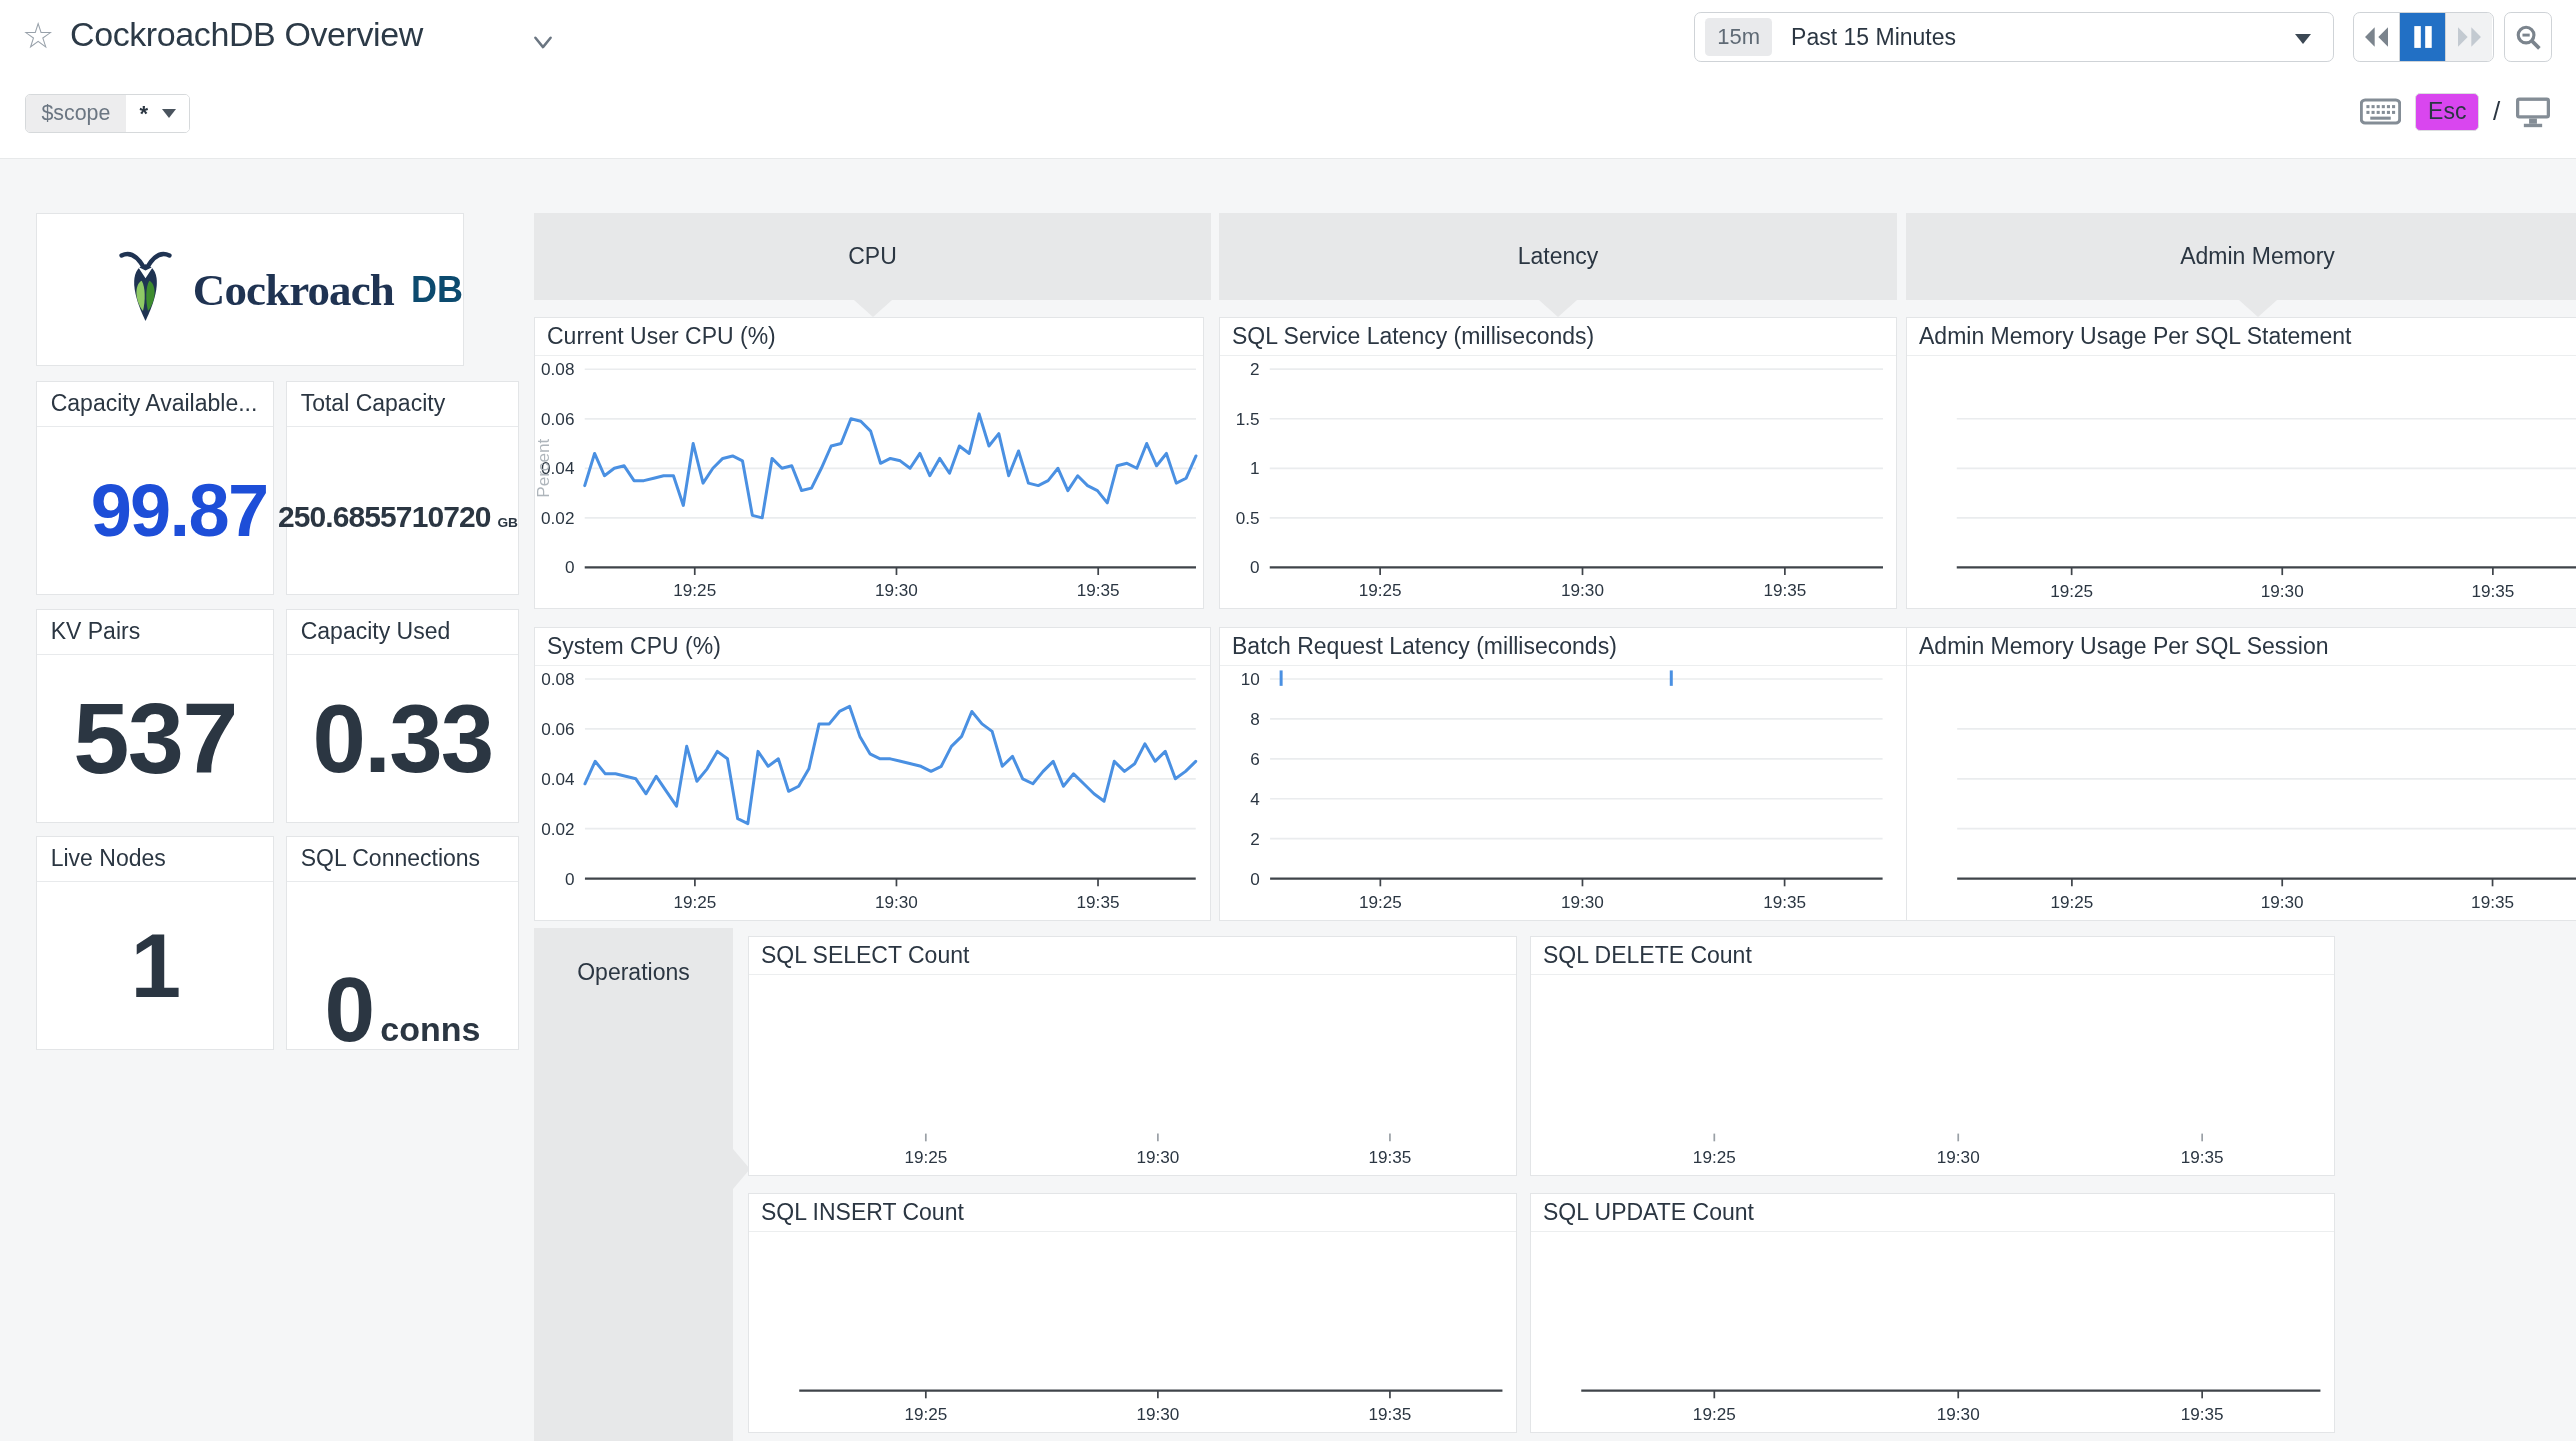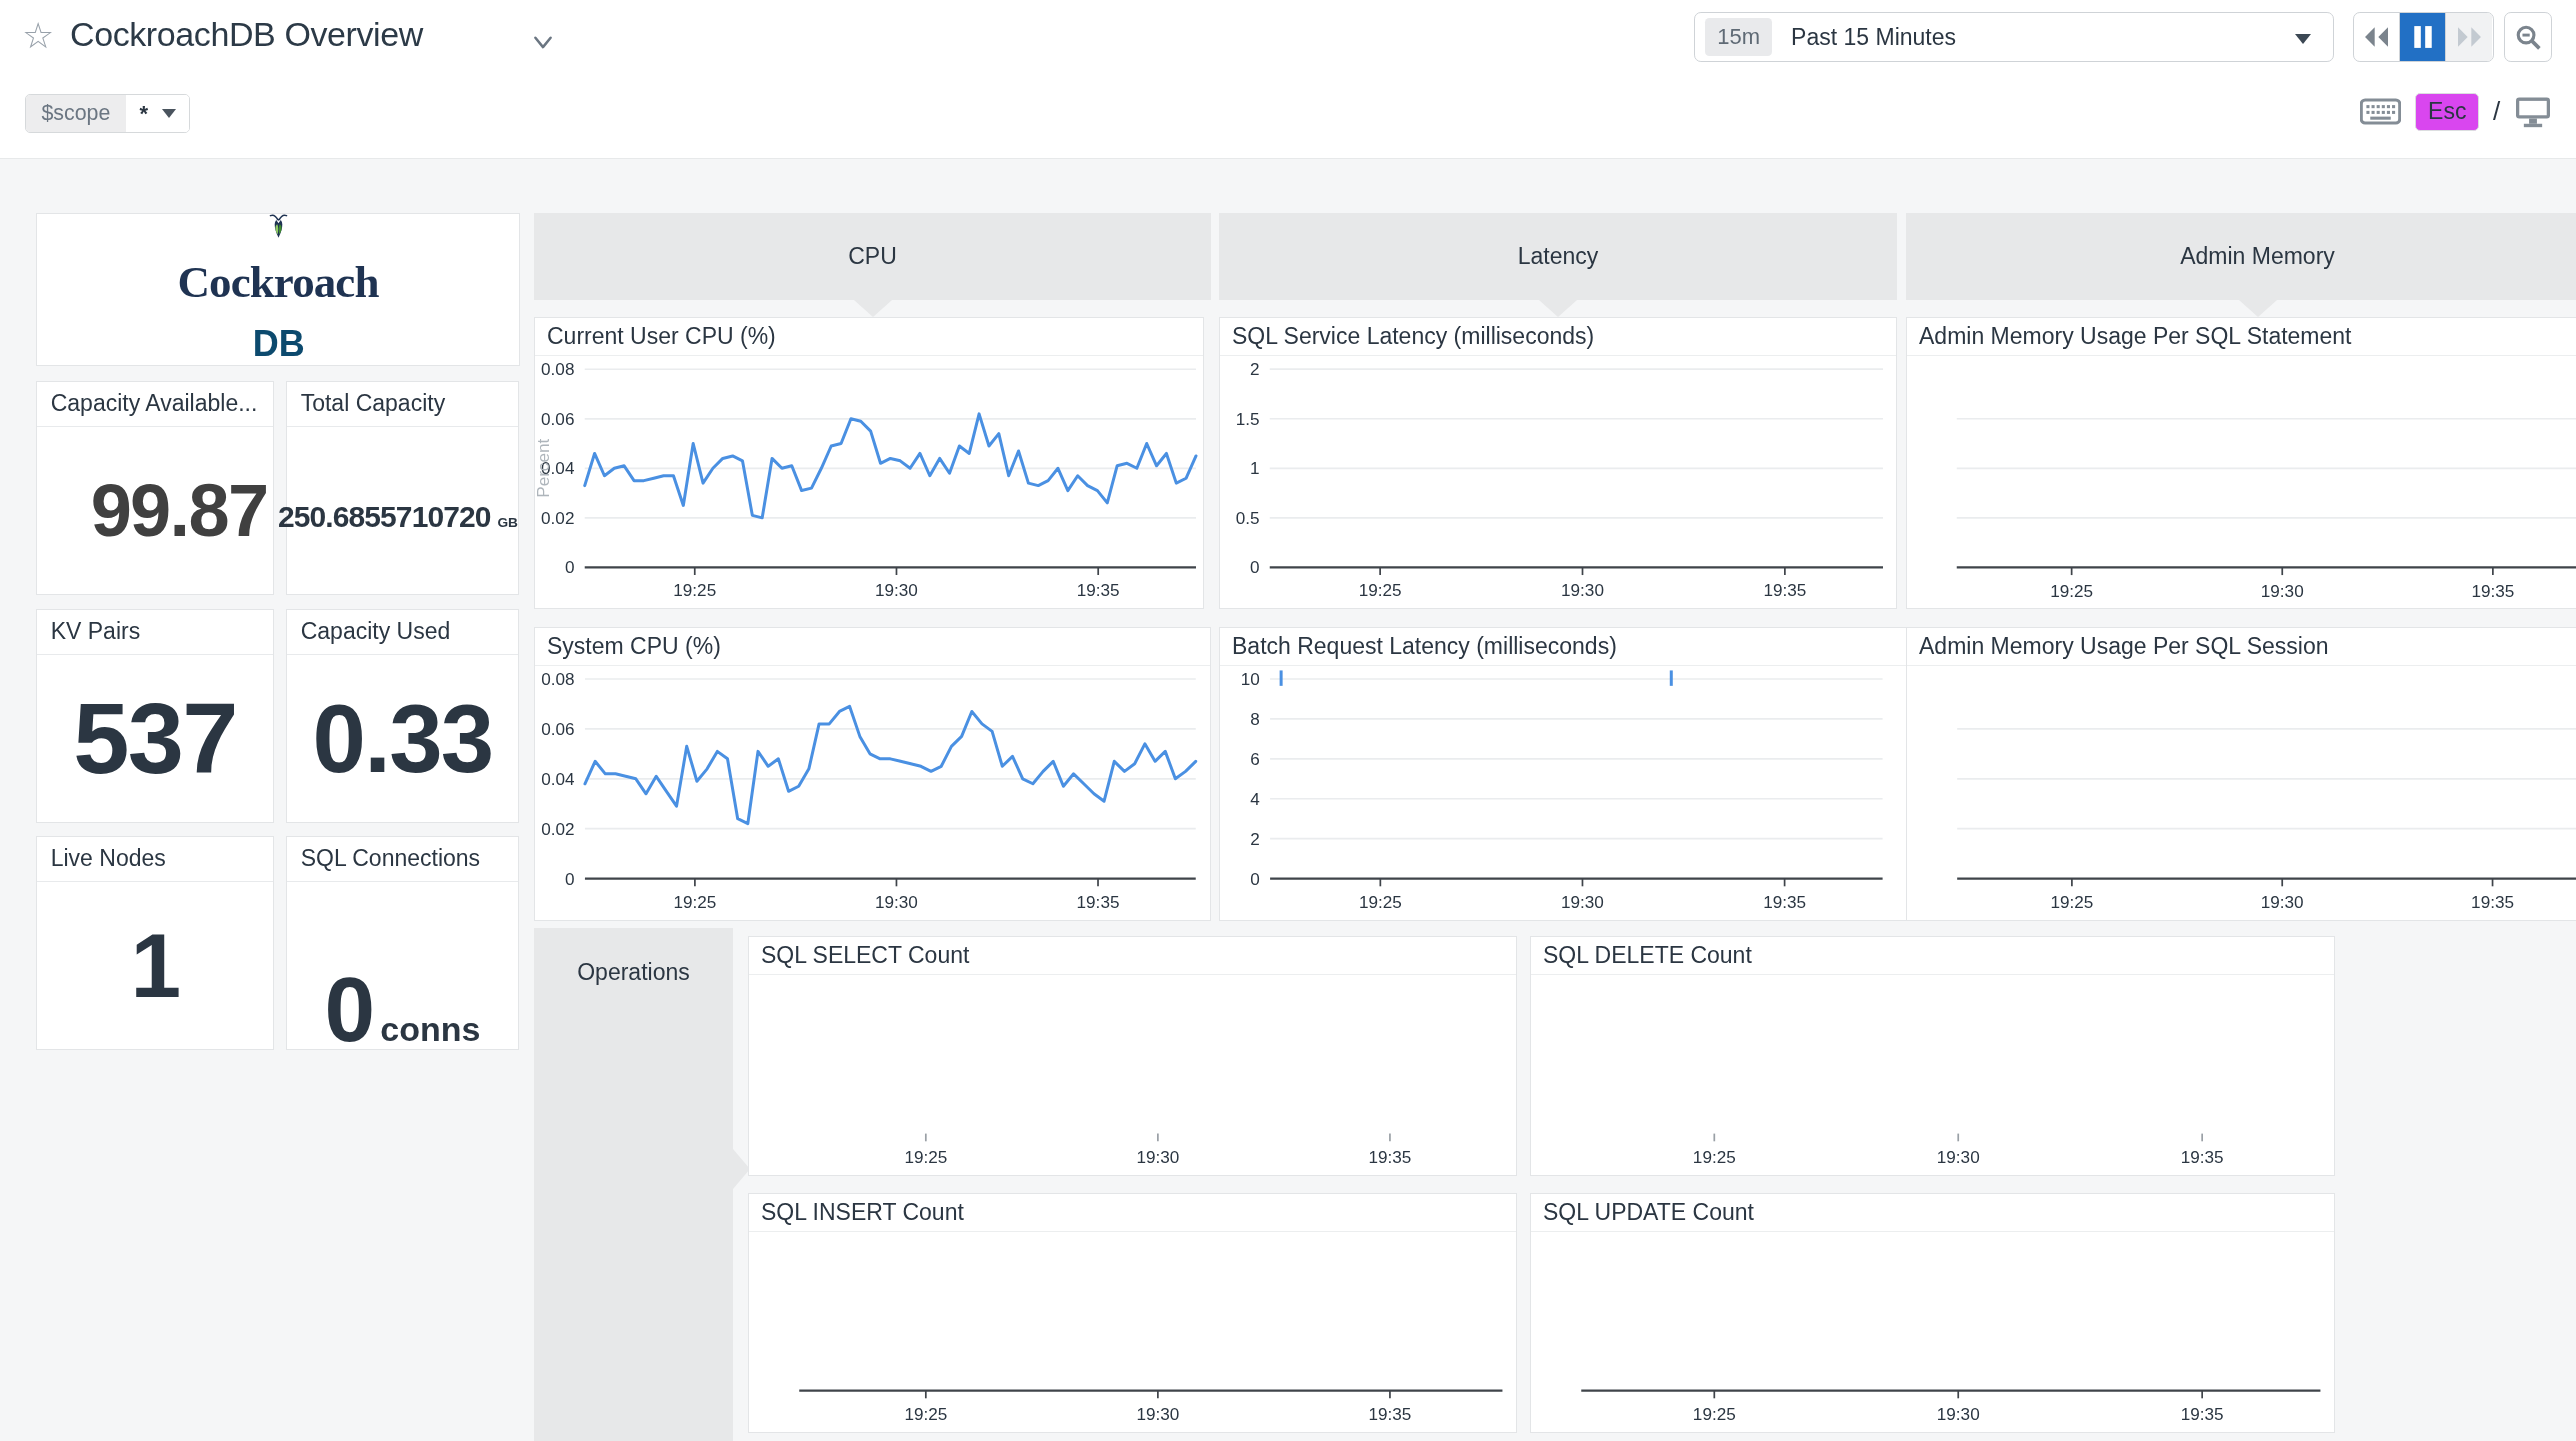--- a/index.html
+++ b/index.html
@@ -35,21 +35,21 @@
 
   
   .board { position:absolute; left:0; top:161px; width:2576px; height:1280px; background:#f5f6f7; }
   .card { position:absolute; background:#fff; border:1.7px solid #e3e5e7; }
   .stat-title { height:45px; line-height:43px; padding-left:13.7px; font-size:23px; color:#2b3642; border-bottom:1.7px solid #e8eaec; white-space:nowrap; overflow:hidden; }
   .stat-value-wrap { position:absolute; top:45px; left:0; right:0; bottom:0; display:flex; align-items:center; justify-content:center; }
   .stat-value { font-weight:700; letter-spacing:-1.7px; line-height:1; }
   .stat-unit { font-weight:700; margin-left:6.9px; }
   .stat-unit:empty { display:none; }
 
-  .logo-wrap { position:absolute; left:36px; top:52px; width:484px; height:153px; background:#fff; border:1.7px solid #e3e5e7; display:flex; align-items:center; justify-content:flex-start; gap:15.4px;flex-direction:column; }
+  .logo-wrap { position:absolute; left:36px; top:52px; width:428px; height:153px; background:#fff; border:1.7px solid #e3e5e7; display:flex; align-items:center; justify-content:flex-end; gap:15.4px; }
   .logo-text { font-family:"Liberation Serif","DejaVu Serif",serif; font-weight:700; font-size:45px; color:#1f3352; letter-spacing:-0.9px; }
   .logo-db { font-size:36px; font-weight:700; color:#0c4a6e; letter-spacing:0; font-family:"Liberation Sans",sans-serif; margin-left:1.7px; }
 
   .group-header { position:absolute; height:87px; background:#e7e8e9; display:flex; align-items:center; justify-content:center; font-size:23px; color:#2b3642; cursor:grab; }
   .group-notch { position:absolute; left:50%; bottom:-17px; margin-left:-19px; width:0; height:0; border-left:19px solid transparent; border-right:19px solid transparent; border-top:17px solid #e7e8e9; }
 
   .ops-box { position:absolute; left:534px; top:767px; width:199px; height:515px; background:#e7e8e9; cursor:grab; }
   .ops-label { position:absolute; top:31px; left:0; right:0; text-align:center; font-size:23px; color:#2b3642; }
   .ops-notch { position:absolute; right:-17px; top:221px; width:0; height:0; border-top:20.6px solid transparent; border-bottom:20.6px solid transparent; border-left:17px solid #e7e8e9; }
 
@@ -152,21 +152,21 @@
       <path d="M56 48 C68 54 67 80 54 96 C50 80 50 58 56 48 Z" fill="#3e8c2f"></path>
       <path d="M38 26 L50 44 L62 26 L50 32 Z" fill="#ffffff"></path>
     </svg>
     <span class="logo-text">Cockroach</span>
     <span class="logo-db">DB</span>
   </div>
 
   <div class="card" style="left:36px; top:220px; width:238px; height:214px;">
     <div class="stat-title">Capacity Available...</div>
     <div class="stat-value-wrap">
-        <span class="stat-value" style="font-size:74px; color:#404040;margin-left:48px;">99.87</span>
+        <span class="stat-value" style="font-size:74px; color:#1d4ed8;margin-left:48px;">99.87</span>
       </div>
   </div>
   <div class="card" style="left:286px; top:220px; width:233px; height:214px;">
     <div class="stat-title">Total Capacity</div>
     <div class="stat-value-wrap" style="align-items:baseline; padding-top:75px;justify-content:flex-end;">
         <span class="stat-value" style="font-size:30px; letter-spacing:-0.9px; color:#2b3642;">250.6855710720</span>
         <span class="stat-unit" style="font-size:13.7px; color:#2b3642;">GB</span>
       </div>
   </div>
   <div class="card" style="left:36px; top:448px; width:238px; height:214px;">

